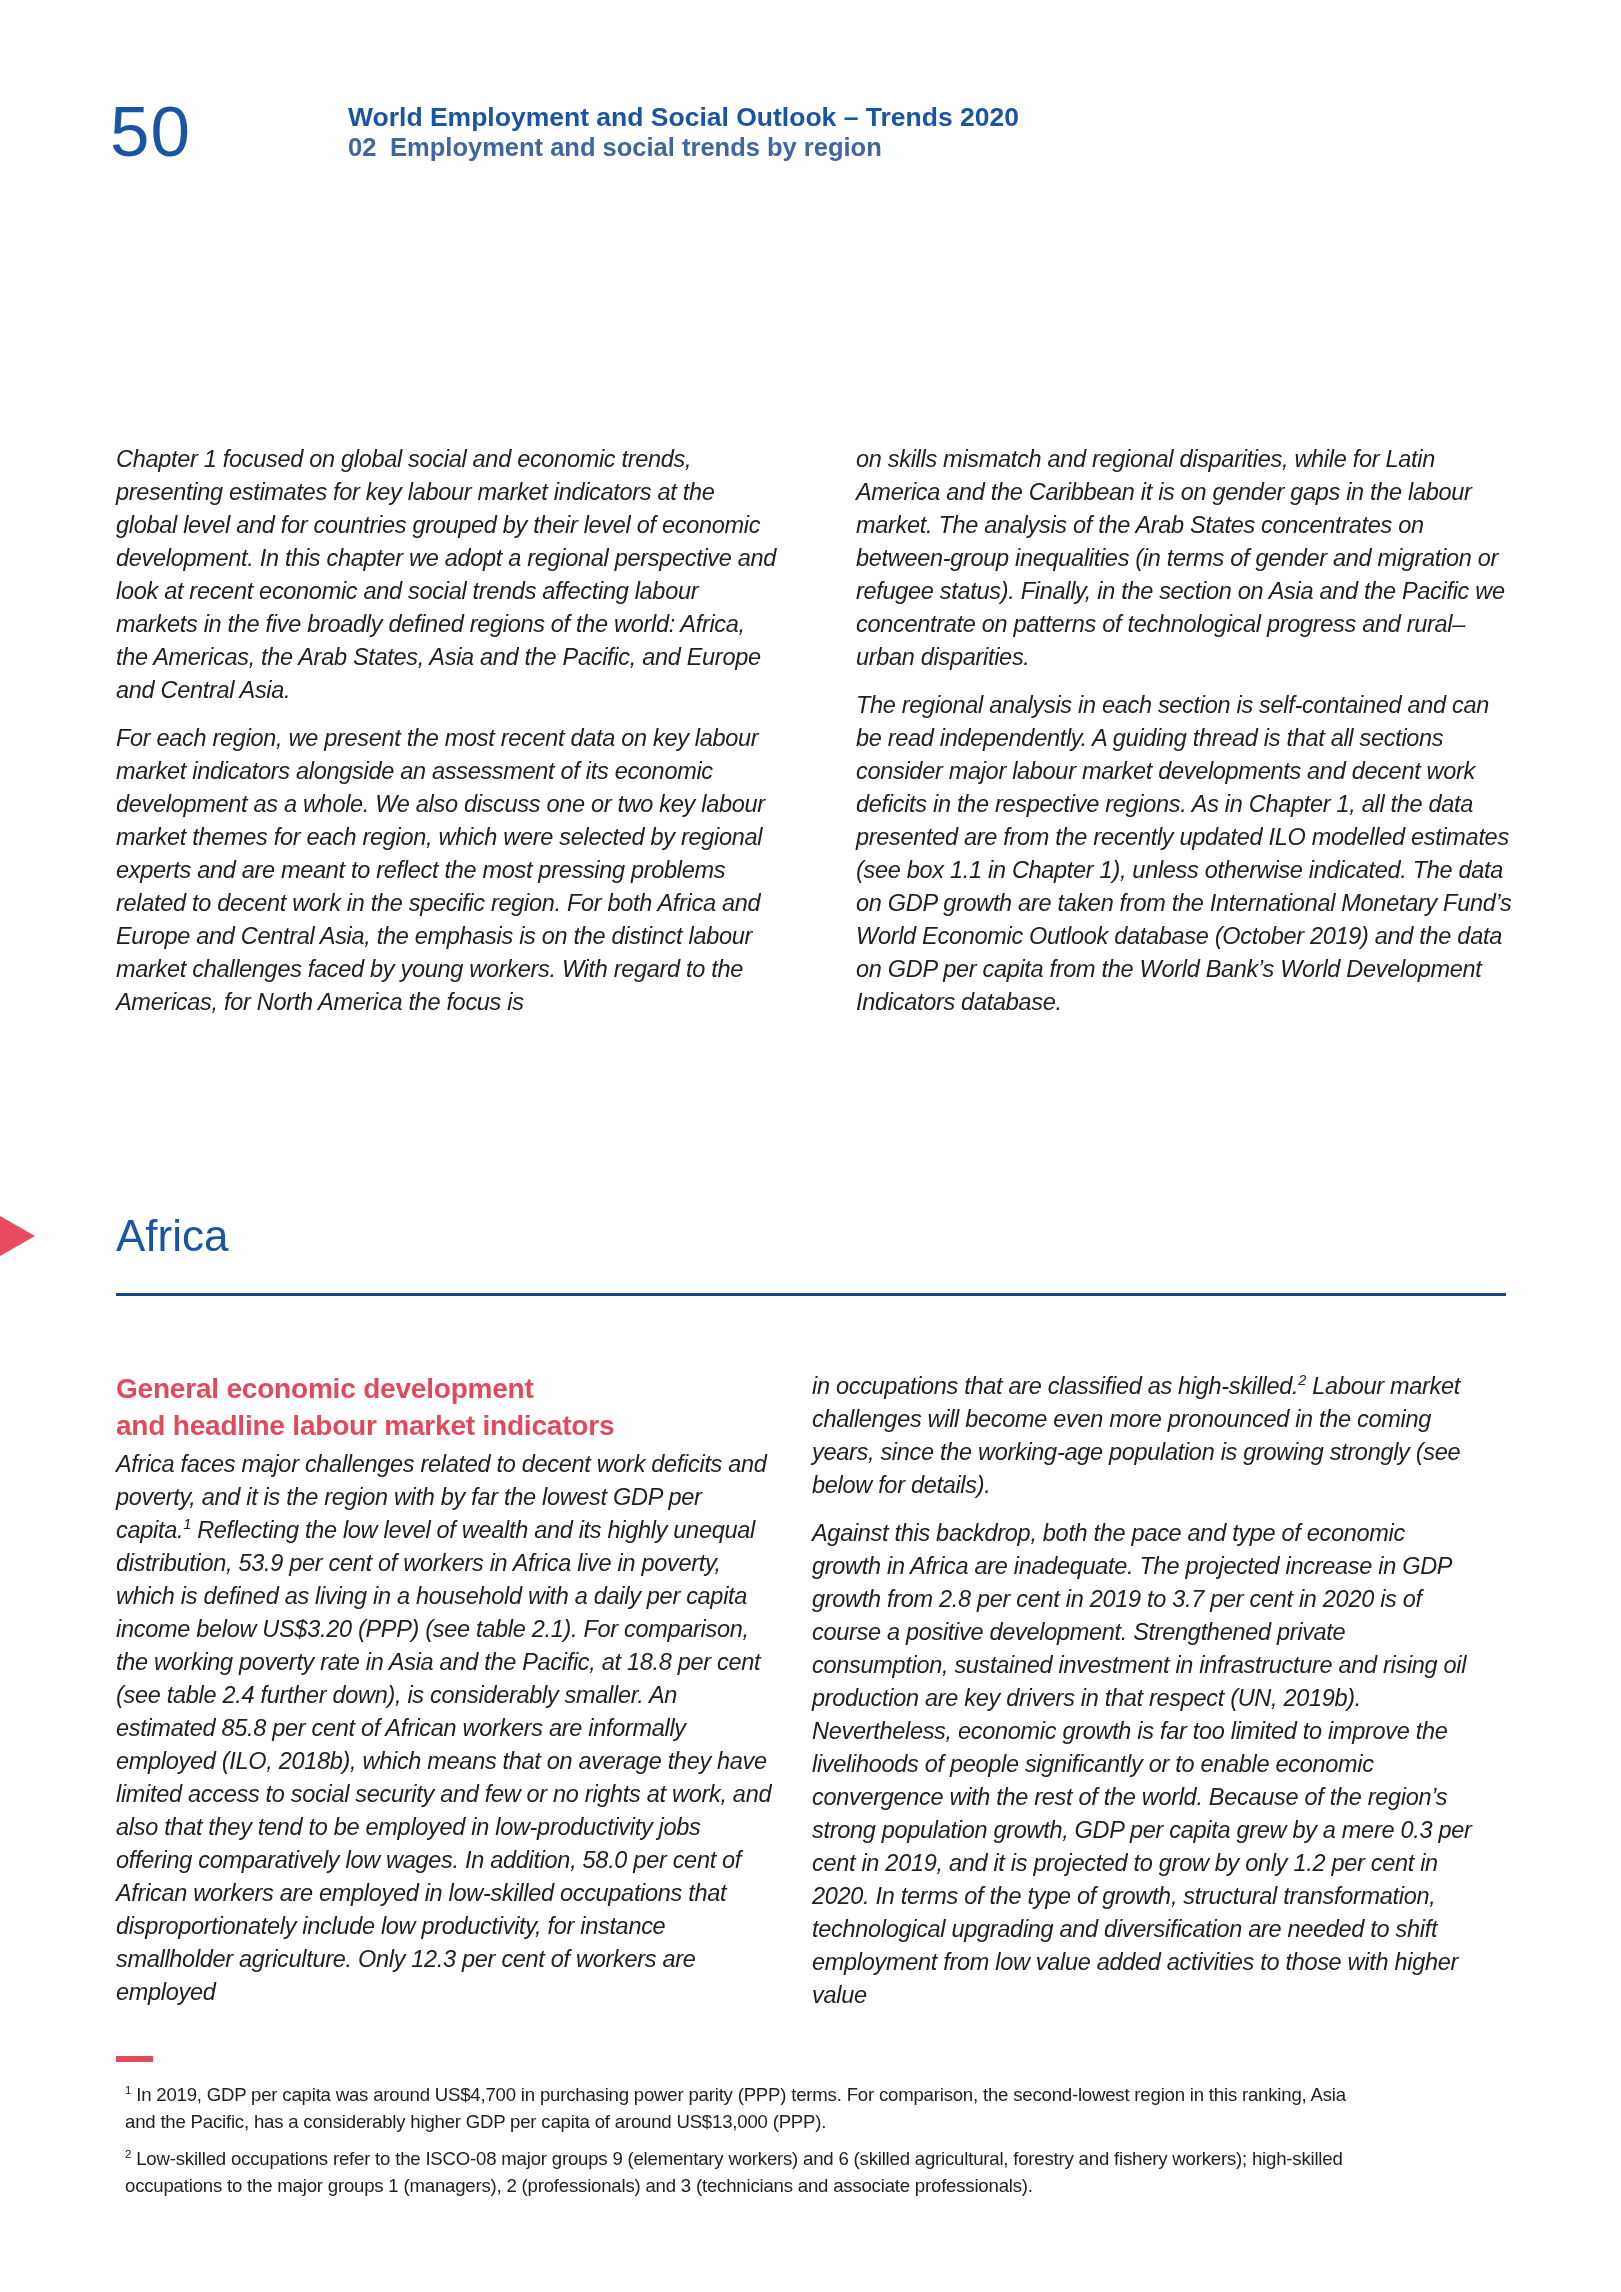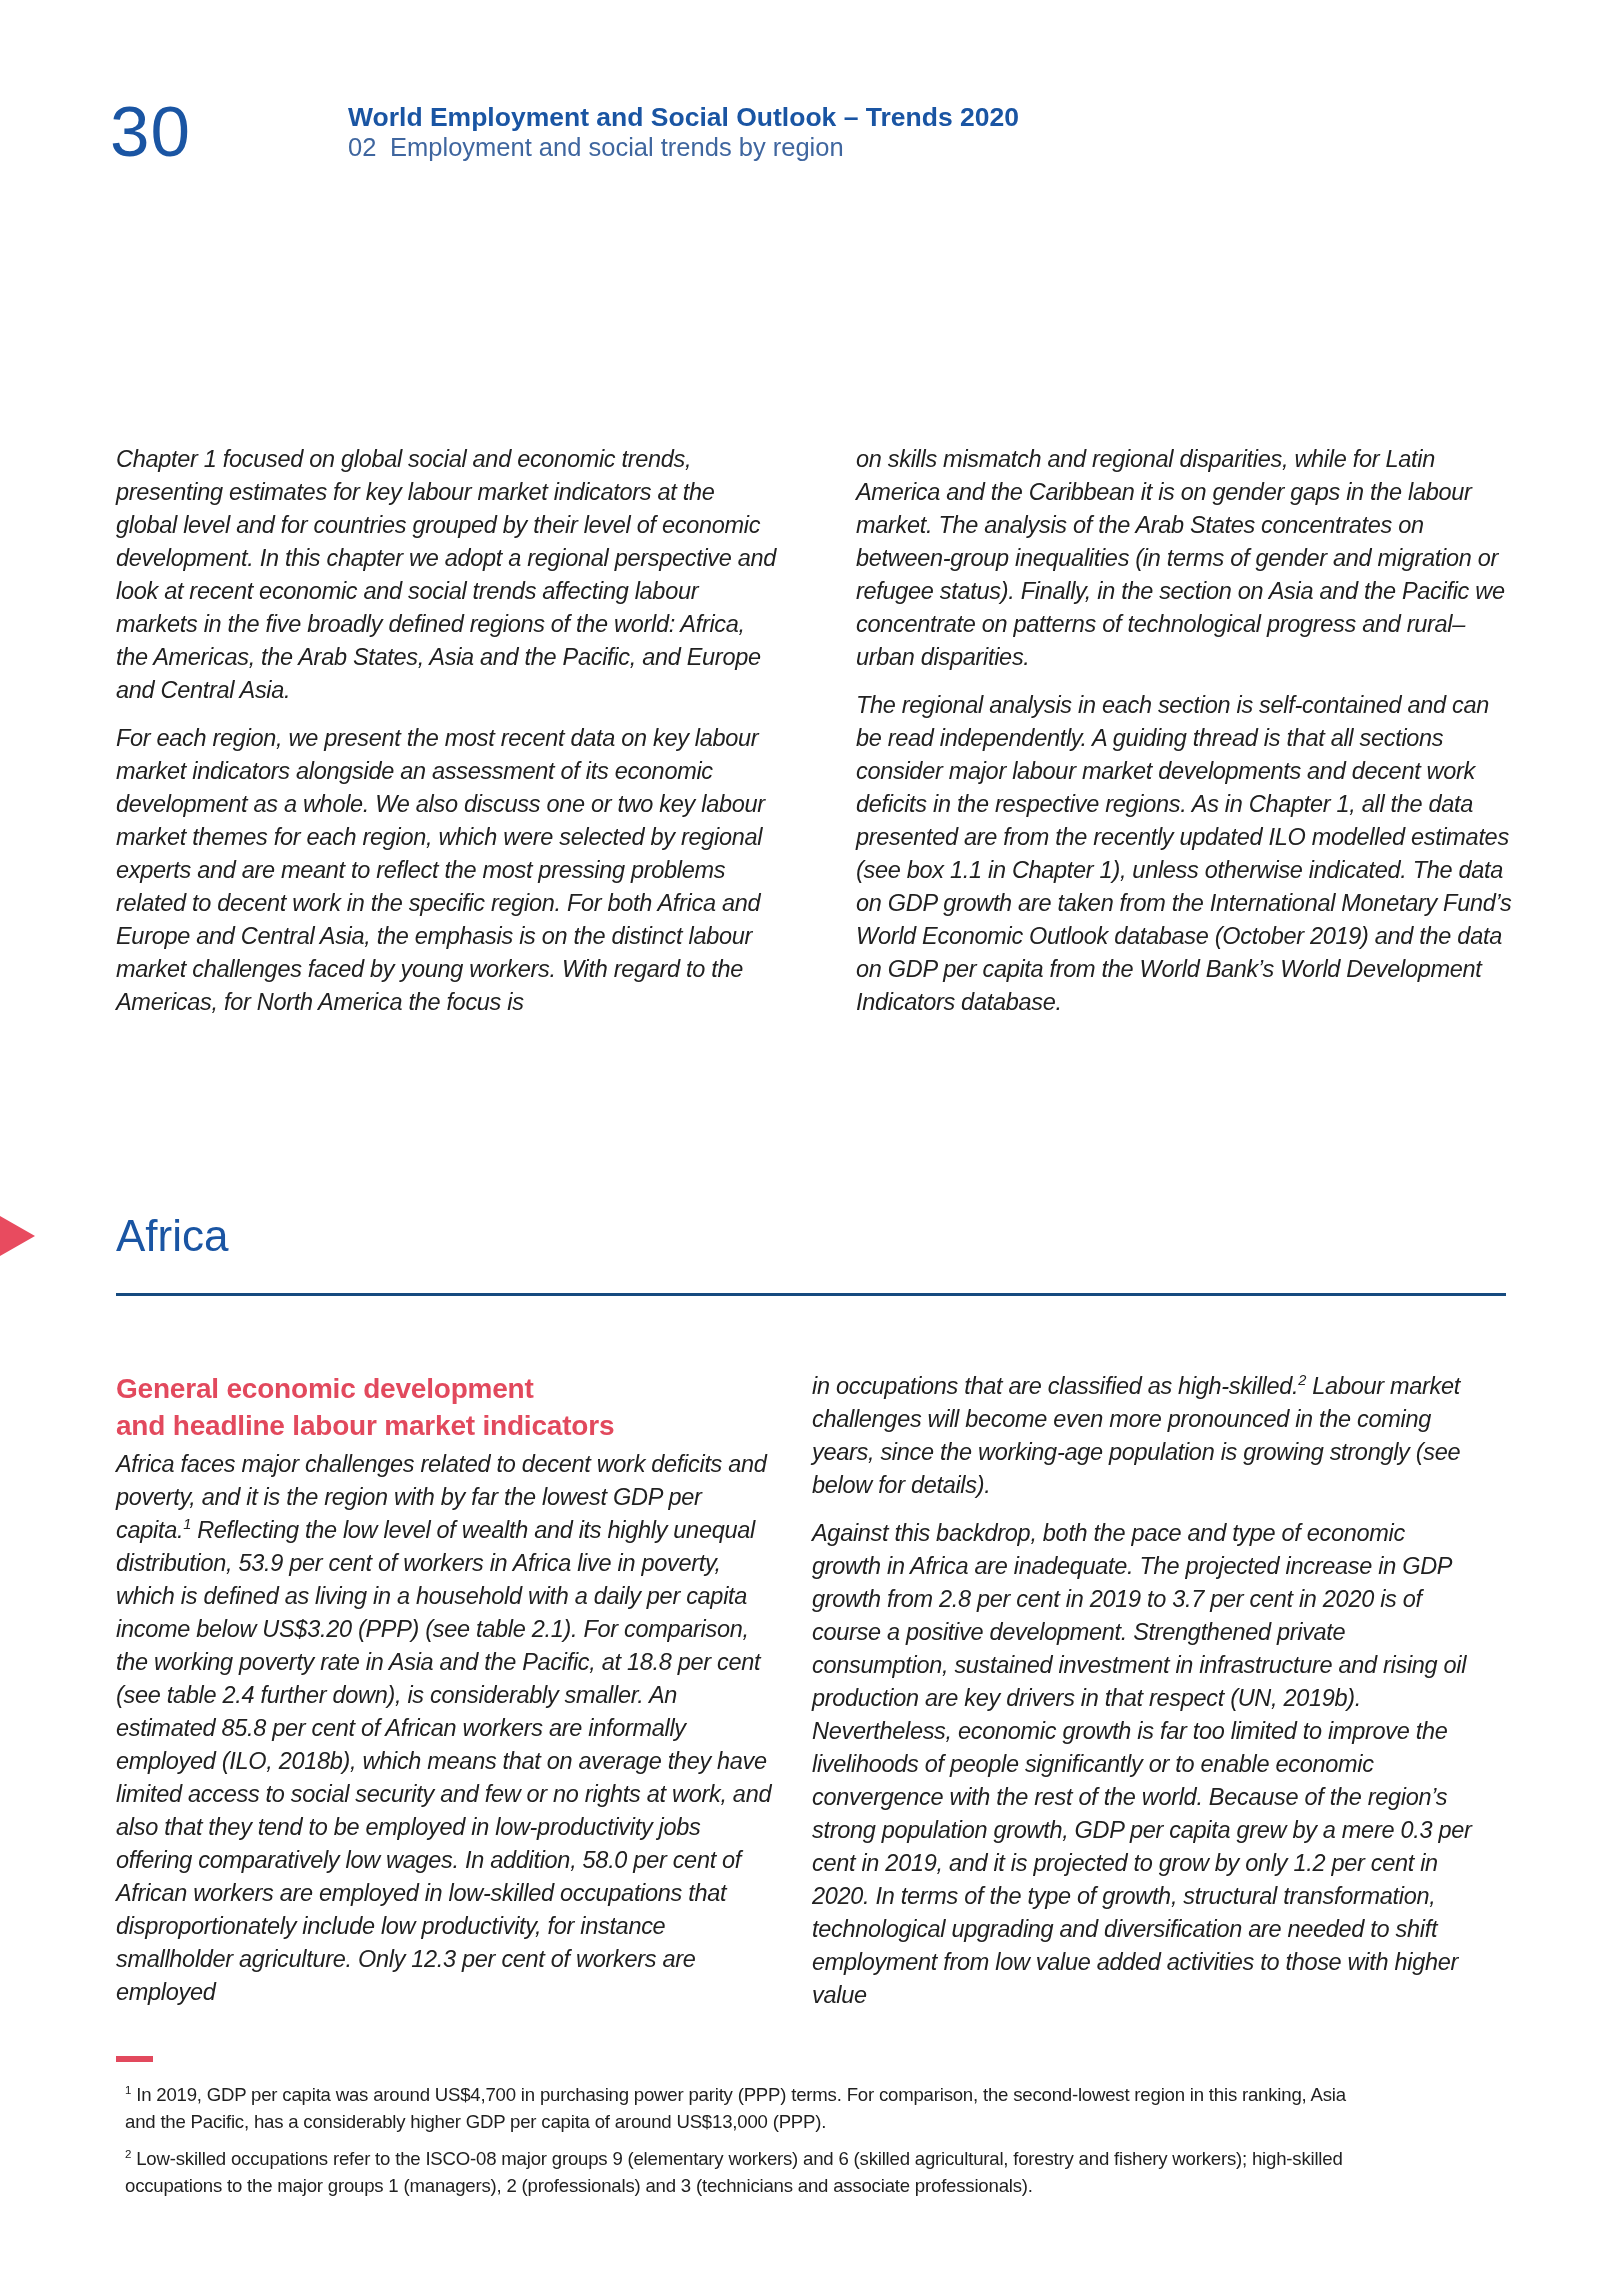--- a/index.html
+++ b/index.html
@@ -19,21 +19,21 @@
     font-size: 71px; font-weight: 300; line-height: 71px;
     color: var(--accent-blue, #1a55a3);
     letter-spacing: 1px;
   }
   .header-block { position: absolute; left: 348px; top: 102px; }
   .report-title {
     font-size: 26.5px; font-weight: 700; line-height: 30px;
     color: var(--accent-blue, #1a55a3);
   }
   .chapter-line {
-    font-size: 25.5px; font-weight: 400; line-height: 30px;
+    font-size: 25.5px; font-weight: 700; line-height: 30px;
     color: var(--subtitle-blue, #3f669f);
   }
   .chapter-line .chap-num { margin-right: 13.7px; }
 
   
   .col {
     position: absolute; width: 663px;
     font-size: 23.5px; line-height: 33px;
     letter-spacing: -0.3px;
     color: var(--text, #212121);
@@ -89,21 +89,21 @@
     letter-spacing: -0.2px;
     color: var(--text, #212121);
   }
   .footnotes p { margin: 9px; }
 </style>
 </head>
 <body>
 
 <div class="page">
 
-  <div class="page-number">30</div>
+  <div class="page-number">50</div>
 
   <div class="header-block">
     <div class="report-title">World Employment and Social Outlook – Trends 2020</div>
     <div class="chapter-line">
       <span class="chap-num">02</span><span>Employment and social trends by region</span>
     </div>
   </div>
 
   <div class="col intro-left">
       <p>Chapter 1 focused on global social and economic trends, presenting estimates for key labour market indicators at the global level and for countries grouped by their level of economic development. In this chapter we adopt a regional perspective and look at recent economic and social trends affecting labour markets in the five broadly defined regions of the world: Africa, the Americas, the Arab States, Asia and the Pacific, and Europe and Central Asia.</p>

